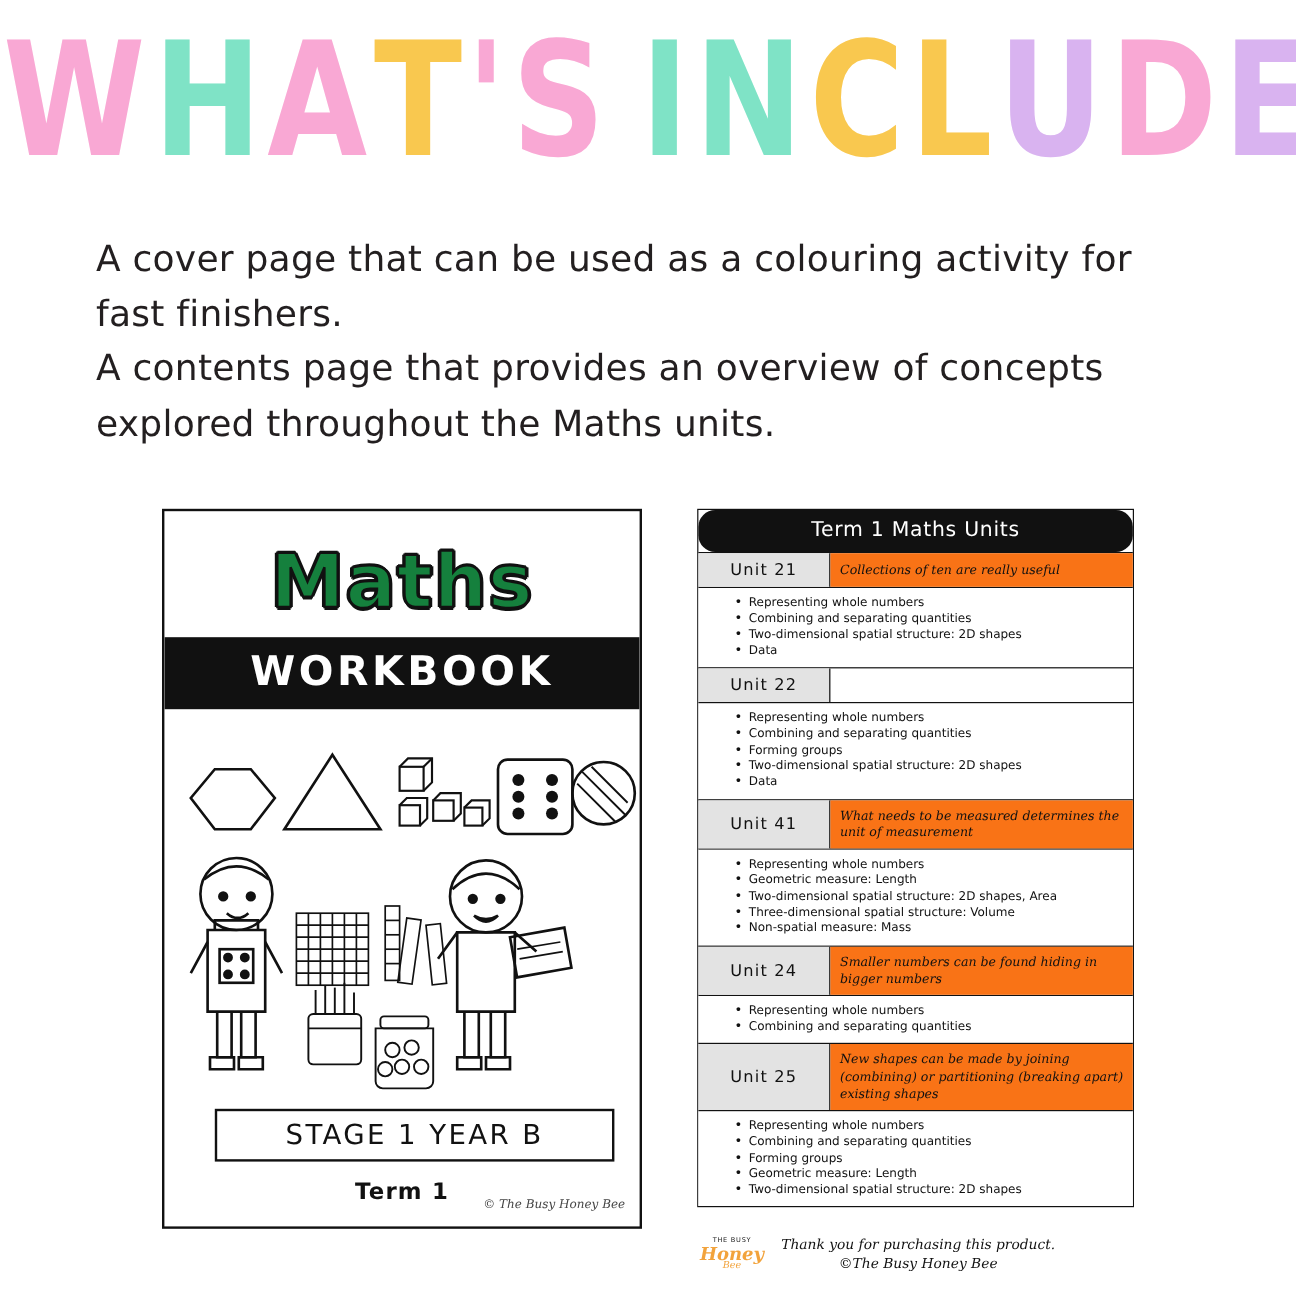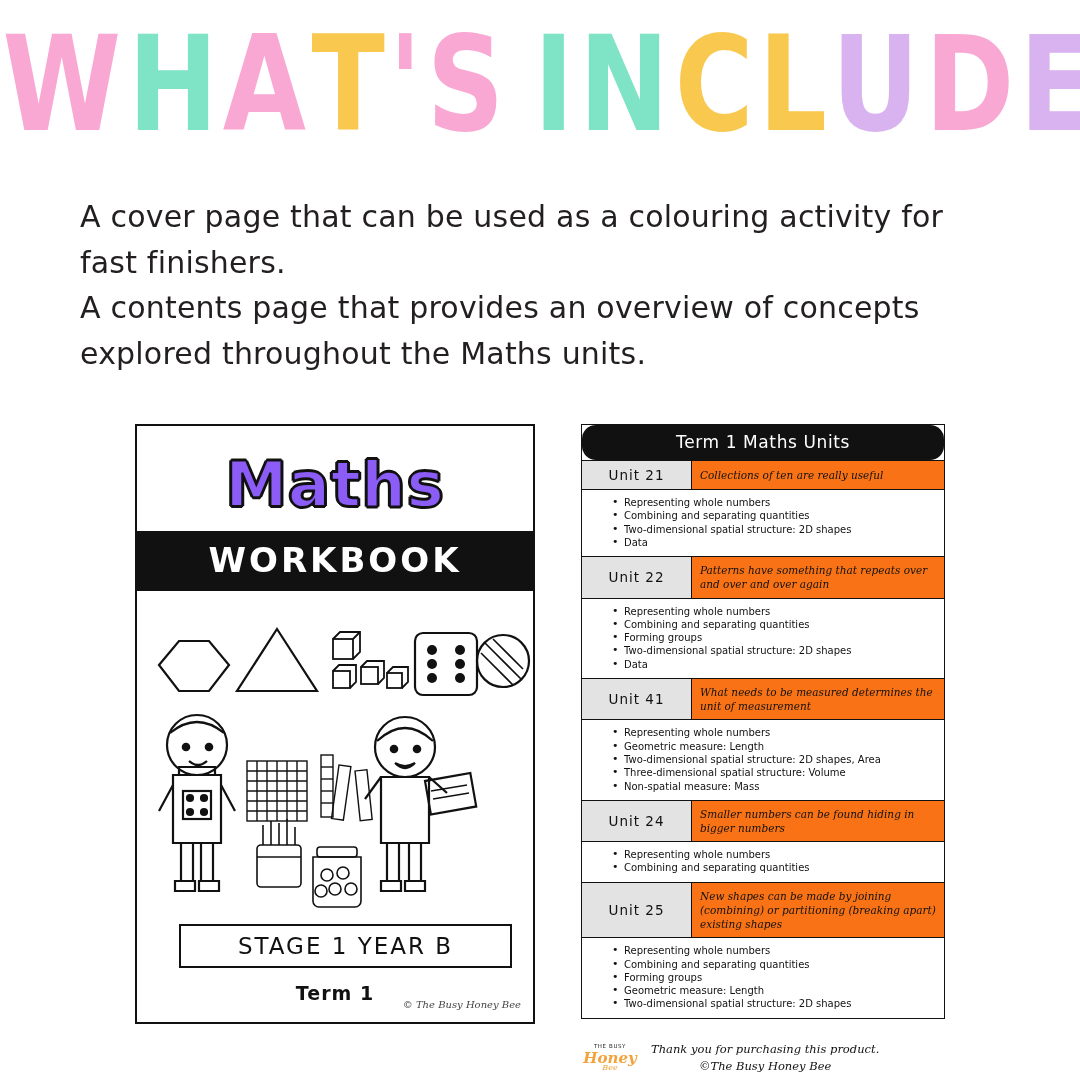--- a/index.html
+++ b/index.html
@@ -65,21 +65,21 @@
     background: #fff;
     position: relative;
     box-sizing: border-box;
     overflow: hidden;
   }
   .cover-title {
     text-align: center;
     font-family: "DejaVu Sans", sans-serif;
     font-size: 62px;
     font-weight: bold;
-    color: #8b5cf6;
+    color: #15803d;
     -webkit-text-stroke: 2px #111;
     margin-top: 22px;
     letter-spacing: 1px;
     text-shadow:
       -2px 0 #111, 2px 0 #111, 0 -2px #111, 0 2px #111;
   }
   .cover-band {
     background: #111;
     color: #fff;
     text-align: center;
@@ -405,21 +405,20 @@
         <ul>
           <li>Representing whole numbers</li>
           <li>Combining and separating quantities</li>
           <li>Two-dimensional spatial structure: 2D shapes</li>
           <li>Data</li>
         </ul>
       </div>
 
       <div class="unit-row">
         <div class="unit-name">Unit 22</div>
-        <div class="unit-desc">Patterns have something that repeats over and over and over again</div>
       </div>
       <div class="bullet-block">
         <ul>
           <li>Representing whole numbers</li>
           <li>Combining and separating quantities</li>
           <li>Forming groups</li>
           <li>Two-dimensional spatial structure: 2D shapes</li>
           <li>Data</li>
         </ul>
       </div>

